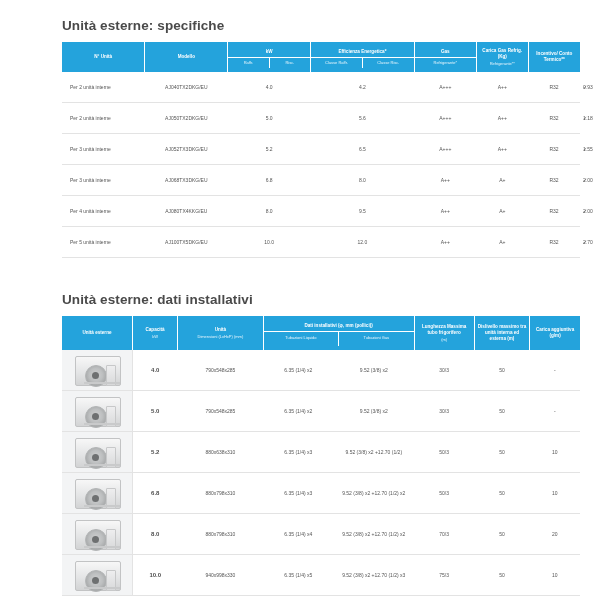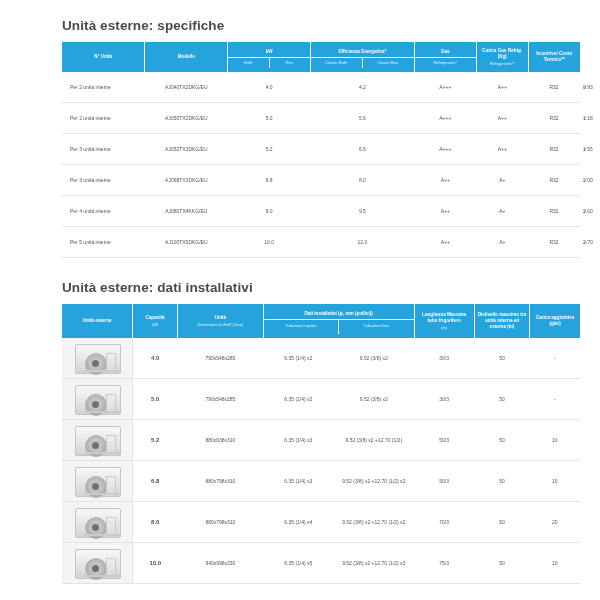--- a/index.html
+++ b/index.html
@@ -17,21 +17,21 @@
     padding:18px 20px 0 62px;
   }
   h2.section-title{
     font-size:13.5px;
     font-weight:700;
     color:#4a4a4a;
     margin:0 0 9px 0;
     letter-spacing:.1px;
   }
   h2.section-title.second{
-    margin-top:22px;
+    margin-top:34px;
   }
   table{
     border-collapse:collapse;
     width:100%;
     table-layout:fixed;
   }
   
   .t1{
     font-size:4.6px;
   }

